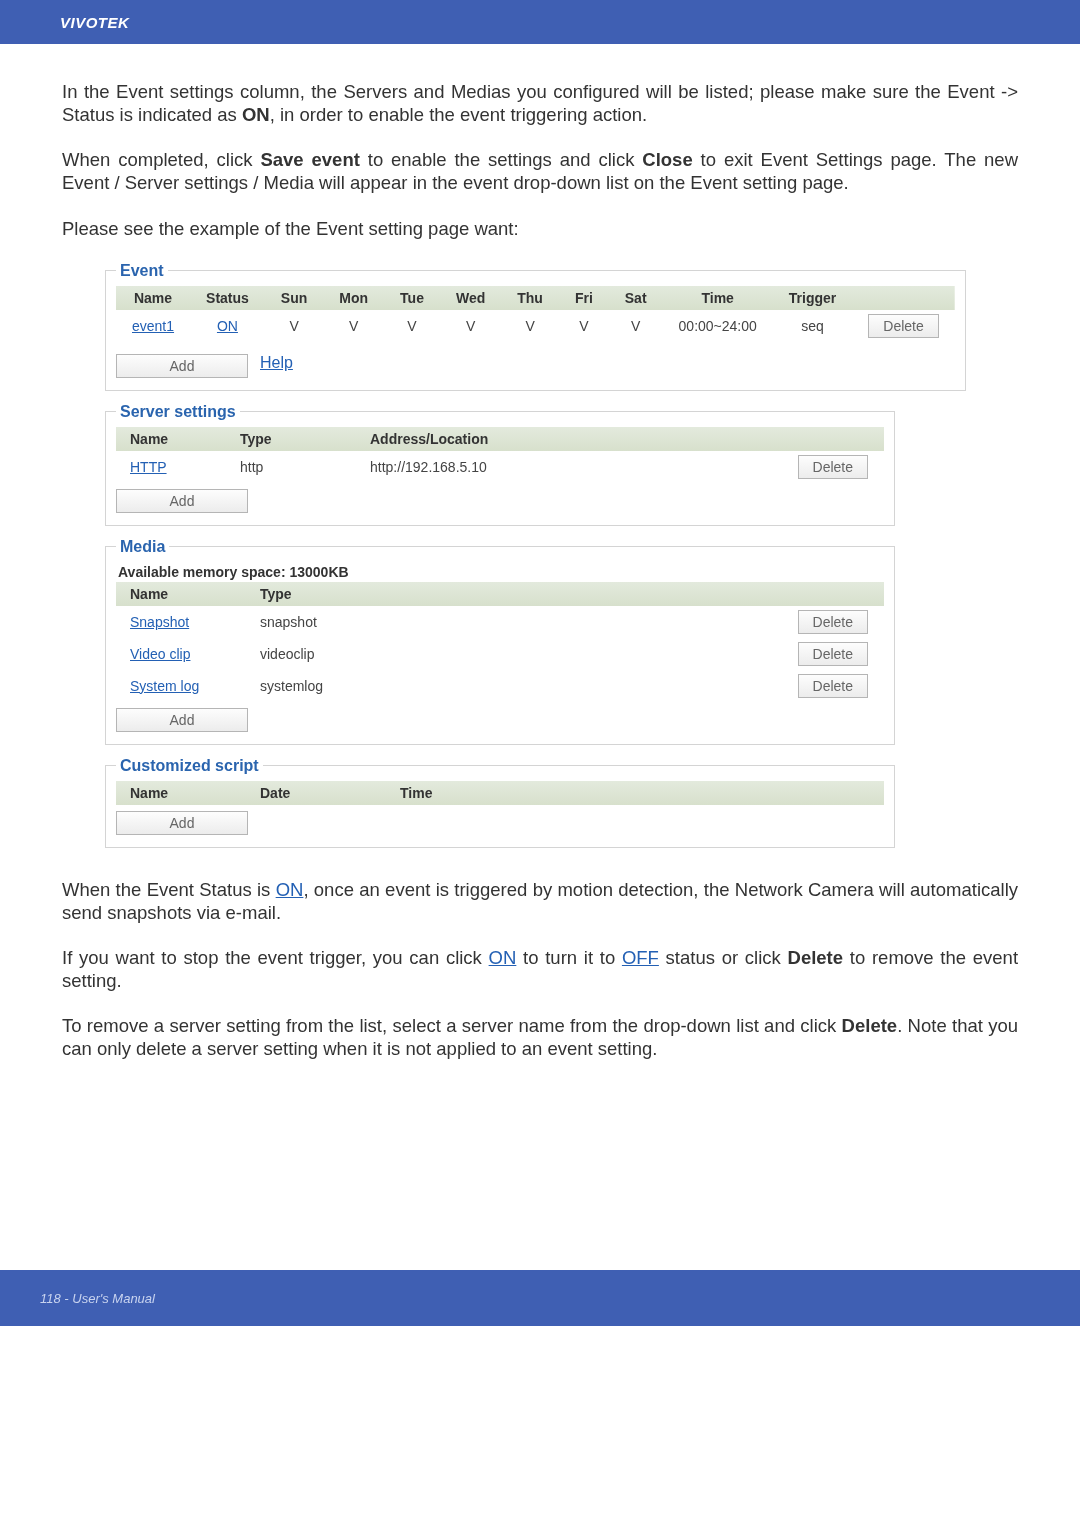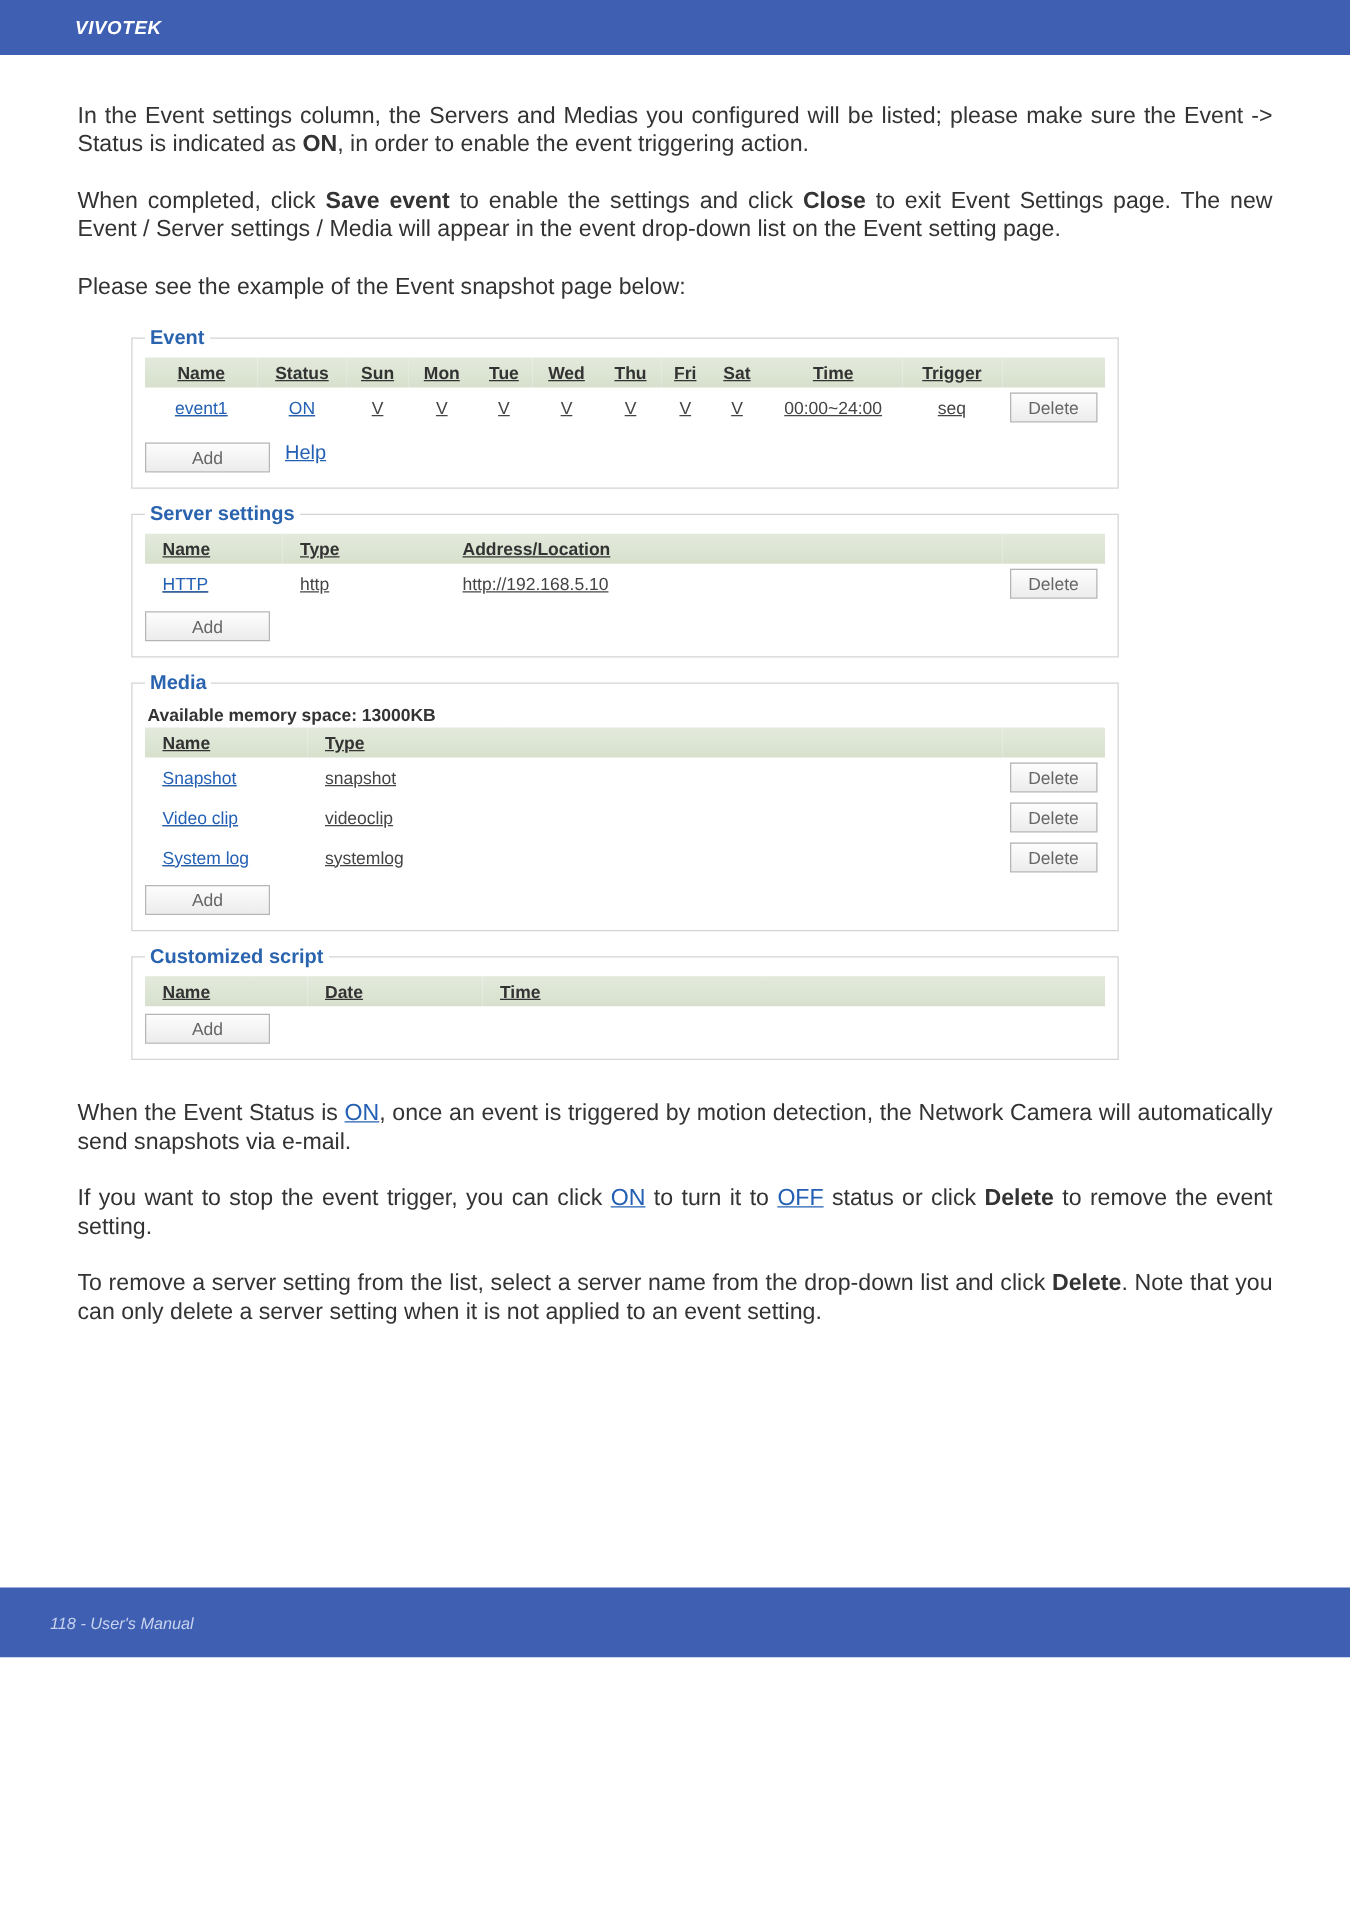--- a/index.html
+++ b/index.html
@@ -48,39 +48,38 @@
     padding: 0 4px;
   }
   table.data {
     width: 100%;
     border-collapse: collapse;
   }
   .hdr-row {
     background: linear-gradient(#e3eadd,#d7e0cc);
   }
   .hdr-row th, .body-row td {
-    padding: 4px 6px;
+    padding: 4px 16px;
     font-size: 14px;
     text-align: center;
-    text-decoration: underline;
   }
   .hdr-row th { font-weight: bold; color: #333; }
   .body-row td { color: #444; }
   .link { color: #2360b4; text-decoration: underline; cursor: pointer; text-align: right; }
   .btn {
     display: inline-block;
     border: 1px solid #b5b5b5;
     background: linear-gradient(#fdfdfd,#ececec);
     color: #666;
     font-size: 14px;
     padding: 3px 14px;
     cursor: pointer;
   }
   .add-btn, .server-add-btn, .media-add-btn, .cs-add-btn {
-    width: 100px; text-align: center; margin-top: 6px;
+    width: 132px; text-align: center; margin-top: 6px;
   }
   .help-row { display: flex; align-items: center; gap: 12px; margin-top: 6px; }
   .avail { margin: 2px 0 2px 2px; font-size: 14px; font-weight: bold; color:#333; }
   .left { text-align:left !important; padding-left:14px !important; }
   .footerbar {
     background:#3f5fb3;
     height:56px;
     margin-top:210px;
     display:flex;
     align-items:center;
@@ -98,21 +97,21 @@
 <div class="content">
 
   <p class="para">
     <span>In the Event settings column, the Servers and Medias you configured will be listed; please make sure the Event -&gt; Status is indicated as </span><b>ON</b><span>, in order to enable the event triggering action.</span>
   </p>
 
   <p class="para">
     <span>When completed, click </span><b>Save event</b><span> to enable the settings and click </span><b>Close</b><span> to exit Event Settings page. The new Event / Server settings / Media will appear in the event drop-down list on the Event setting page.</span>
   </p>
 
-  <p class="para">Please see the example of the Event snapshot page below:</p>
+  <p class="para">Please see the example of the Event setting page want:</p>
 
   <div class="panel-wrap" style="width:790px;">
 
     <fieldset class="panel">
       <legend>Event</legend>
       <table class="data">
         <tbody>
             <tr class="hdr-row">
           <th style="width:90px">Name</th>
           <th>Status</th>

